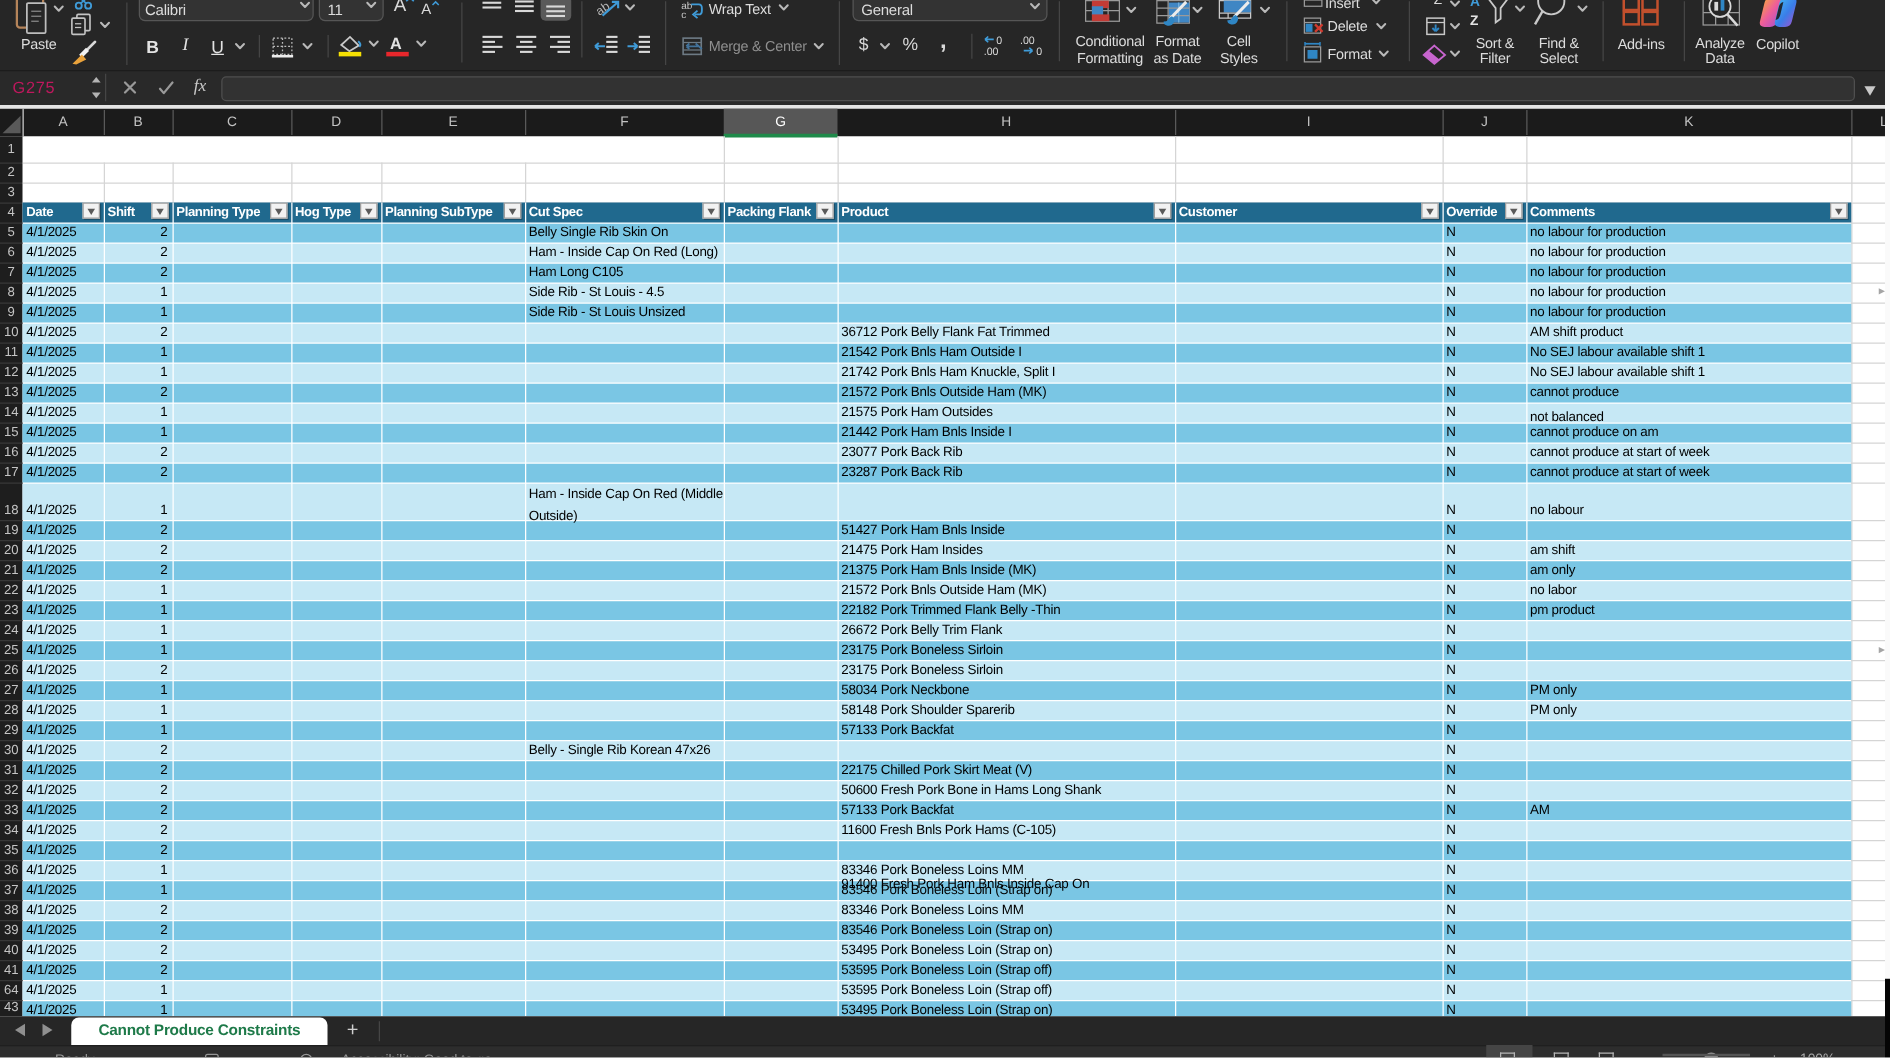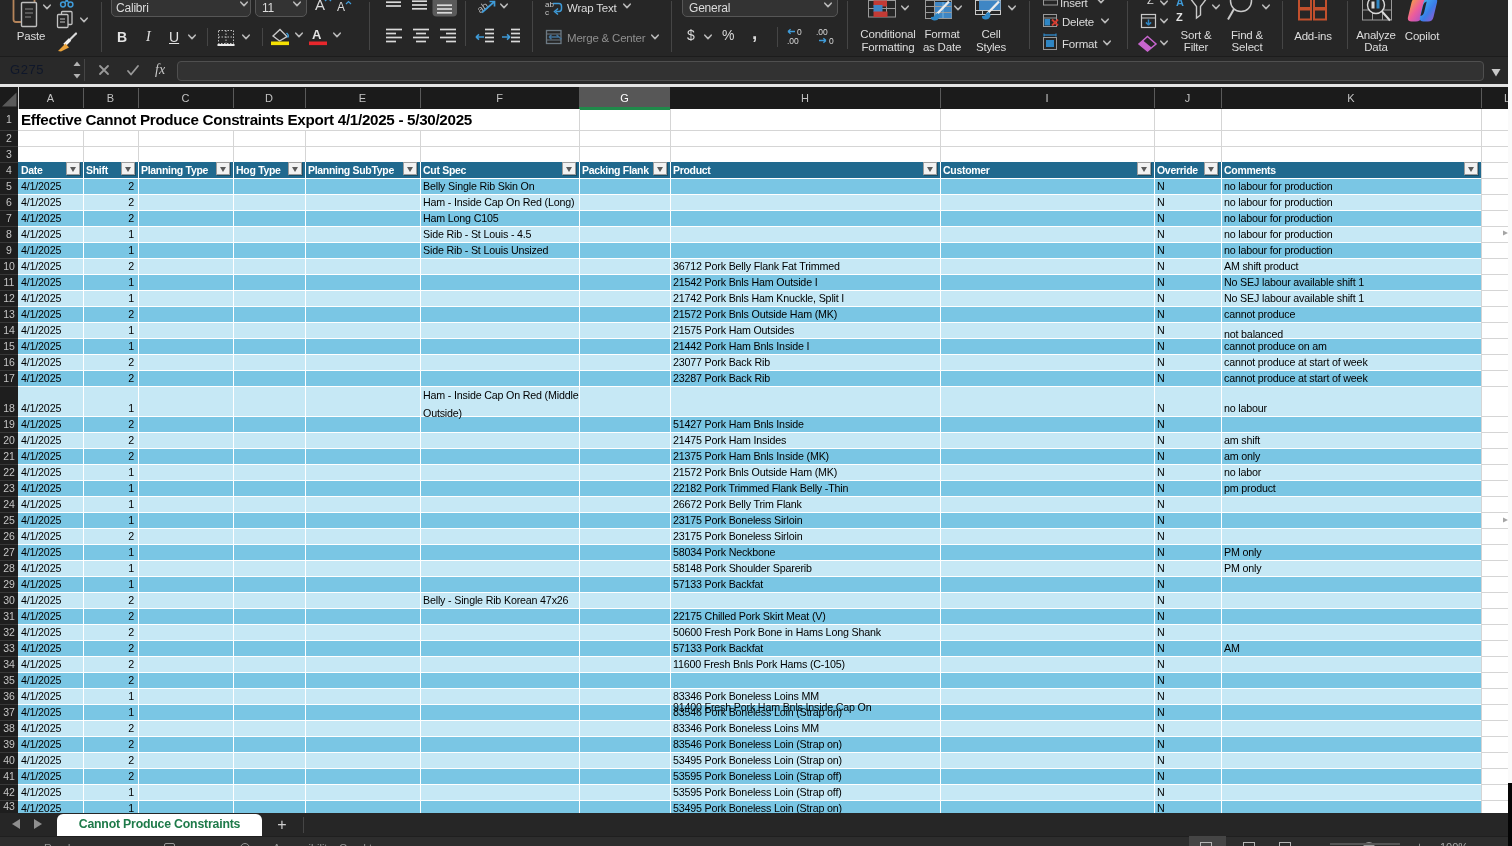--- a/index.html
+++ b/index.html
@@ -239,21 +239,21 @@
           <stop offset="1" stop-color="#b14ecb"></stop>
         </linearGradient>
       </defs>
       <g>
         <path d="M1411.5,21.5 q-4.5,0 -3.5,-4.5 l3.5,-14.5 q1,-4.5 5.5,-4.5 h4.5 q4.5,0 3.5,4.5 l-3.5,14.5 q-1,4.5 -5.5,4.5 Z" fill="url(#cg1)"></path>
         <path d="M1423.5,21.5 q-4.5,0 -3.5,-4.5 l3.5,-14.5 q1,-4.5 5.5,-4.5 h4.5 q4.5,0 3.5,4.5 l-3.5,14.5 q-1,4.5 -5.5,4.5 Z" fill="url(#cg2)"></path>
         <path d="M1420.5,16 l2.7,-11 q0.8,-3 3.5,-3.5 l-2.5,10.5 q-0.8,3.5 -3.7,4 Z" fill="#1d1d1d" opacity="0.9"></path>
       </g>
     </svg>
 <div class="a" style="left:0;top:56px;width:1512px;height:28px;background:#292929;border-top:1px solid #1c1c1c"></div>
-    <div class="a" style="left:10px;top:62px;font-size:13px;color:#0f172a;letter-spacing:0.6px">G275</div>
+    <div class="a" style="left:10px;top:62px;font-size:13px;color:#be185d;letter-spacing:0.6px">G275</div>
     <svg class="a" style="left:70px;top:60px" width="14" height="20">
       <path d="M7,1.5 L10.5,6 L3.5,6 Z" fill="#b3b3b3"></path>
       <path d="M7,18.5 L10.5,14 L3.5,14 Z" fill="#b3b3b3"></path>
     </svg>
     <div class="sep" style="left:84px;top:59px;height:22px"></div>
     <svg class="a" style="left:96px;top:63px" width="80" height="16">
       <path d="M4,3 l8,8 M12,3 l-8,8" stroke="#999" stroke-width="1.8" stroke-linecap="round"></path>
       <path d="M32,8 l3,3.5 L42,3" stroke="#999" stroke-width="1.8" fill="none" stroke-linecap="round" stroke-linejoin="round"></path>
     </svg>
     <div class="a" style="left:155px;top:62px;font-size:14px;font-style:italic;font-family:'Liberation Serif',serif;color:#c9c9c9"><i>f</i>x</div>
@@ -365,21 +365,21 @@
     <div class="rn" style="top:704px;line-height:16px">37</div>
     <div class="rsep" style="top:704px"></div>
     <div class="rn" style="top:720px;line-height:16px">38</div>
     <div class="rsep" style="top:720px"></div>
     <div class="rn" style="top:736px;line-height:16px">39</div>
     <div class="rsep" style="top:736px"></div>
     <div class="rn" style="top:752px;line-height:16px">40</div>
     <div class="rsep" style="top:752px"></div>
     <div class="rn" style="top:768px;line-height:16px">41</div>
     <div class="rsep" style="top:768px"></div>
-    <div class="rn" style="top:784px;line-height:16px">42</div>
+    <div class="rn" style="top:784px;line-height:16px">64</div>
     <div class="rsep" style="top:784px"></div>
     <div class="rn" style="top:800px;line-height:13px">43</div>
     <div class="rsep" style="top:800px"></div>
     <div class="hl" style="left:18px;top:130px;width:1494px"></div>
     <div class="hl" style="left:18px;top:146px;width:1494px"></div>
     <div class="hl" style="left:18px;top:162px;width:1494px"></div>
     <div class="vl" style="left:579px;top:109px;height:21px"></div>
     <div class="vl" style="left:670px;top:109px;height:21px"></div>
     <div class="vl" style="left:940px;top:109px;height:21px"></div>
     <div class="vl" style="left:1154px;top:109px;height:21px"></div>
@@ -429,21 +429,20 @@
     <div class="hl" style="left:1481px;top:672px;width:31px"></div>
     <div class="hl" style="left:1481px;top:688px;width:31px"></div>
     <div class="hl" style="left:1481px;top:704px;width:31px"></div>
     <div class="hl" style="left:1481px;top:720px;width:31px"></div>
     <div class="hl" style="left:1481px;top:736px;width:31px"></div>
     <div class="hl" style="left:1481px;top:752px;width:31px"></div>
     <div class="hl" style="left:1481px;top:768px;width:31px"></div>
     <div class="hl" style="left:1481px;top:784px;width:31px"></div>
     <div class="hl" style="left:1481px;top:800px;width:31px"></div>
     <div class="vl" style="left:1481px;top:162px;height:651px"></div>
-    <div class="a" style="left:21px;top:109px;width:600px;height:21px;line-height:22px;font-size:15.2px;font-weight:bold;letter-spacing:-0.3px;color:#000;white-space:nowrap">Effective Cannot Produce Constraints Export 4/1/2025 - 5/30/2025</div>
     <div class="a" style="left:18px;top:162px;width:1463px;height:16px;background:#20698E"></div>
     <div class="a" style="left:18px;top:179px;width:1463px;height:15px;background:#7AC6E4"></div>
     <div class="a" style="left:18px;top:195px;width:1463px;height:15px;background:#C6E8F5"></div>
     <div class="a" style="left:18px;top:211px;width:1463px;height:15px;background:#7AC6E4"></div>
     <div class="a" style="left:18px;top:227px;width:1463px;height:15px;background:#C6E8F5"></div>
     <div class="a" style="left:18px;top:243px;width:1463px;height:15px;background:#7AC6E4"></div>
     <div class="a" style="left:18px;top:259px;width:1463px;height:15px;background:#C6E8F5"></div>
     <div class="a" style="left:18px;top:275px;width:1463px;height:15px;background:#7AC6E4"></div>
     <div class="a" style="left:18px;top:291px;width:1463px;height:15px;background:#C6E8F5"></div>
     <div class="a" style="left:18px;top:307px;width:1463px;height:15px;background:#7AC6E4"></div>

